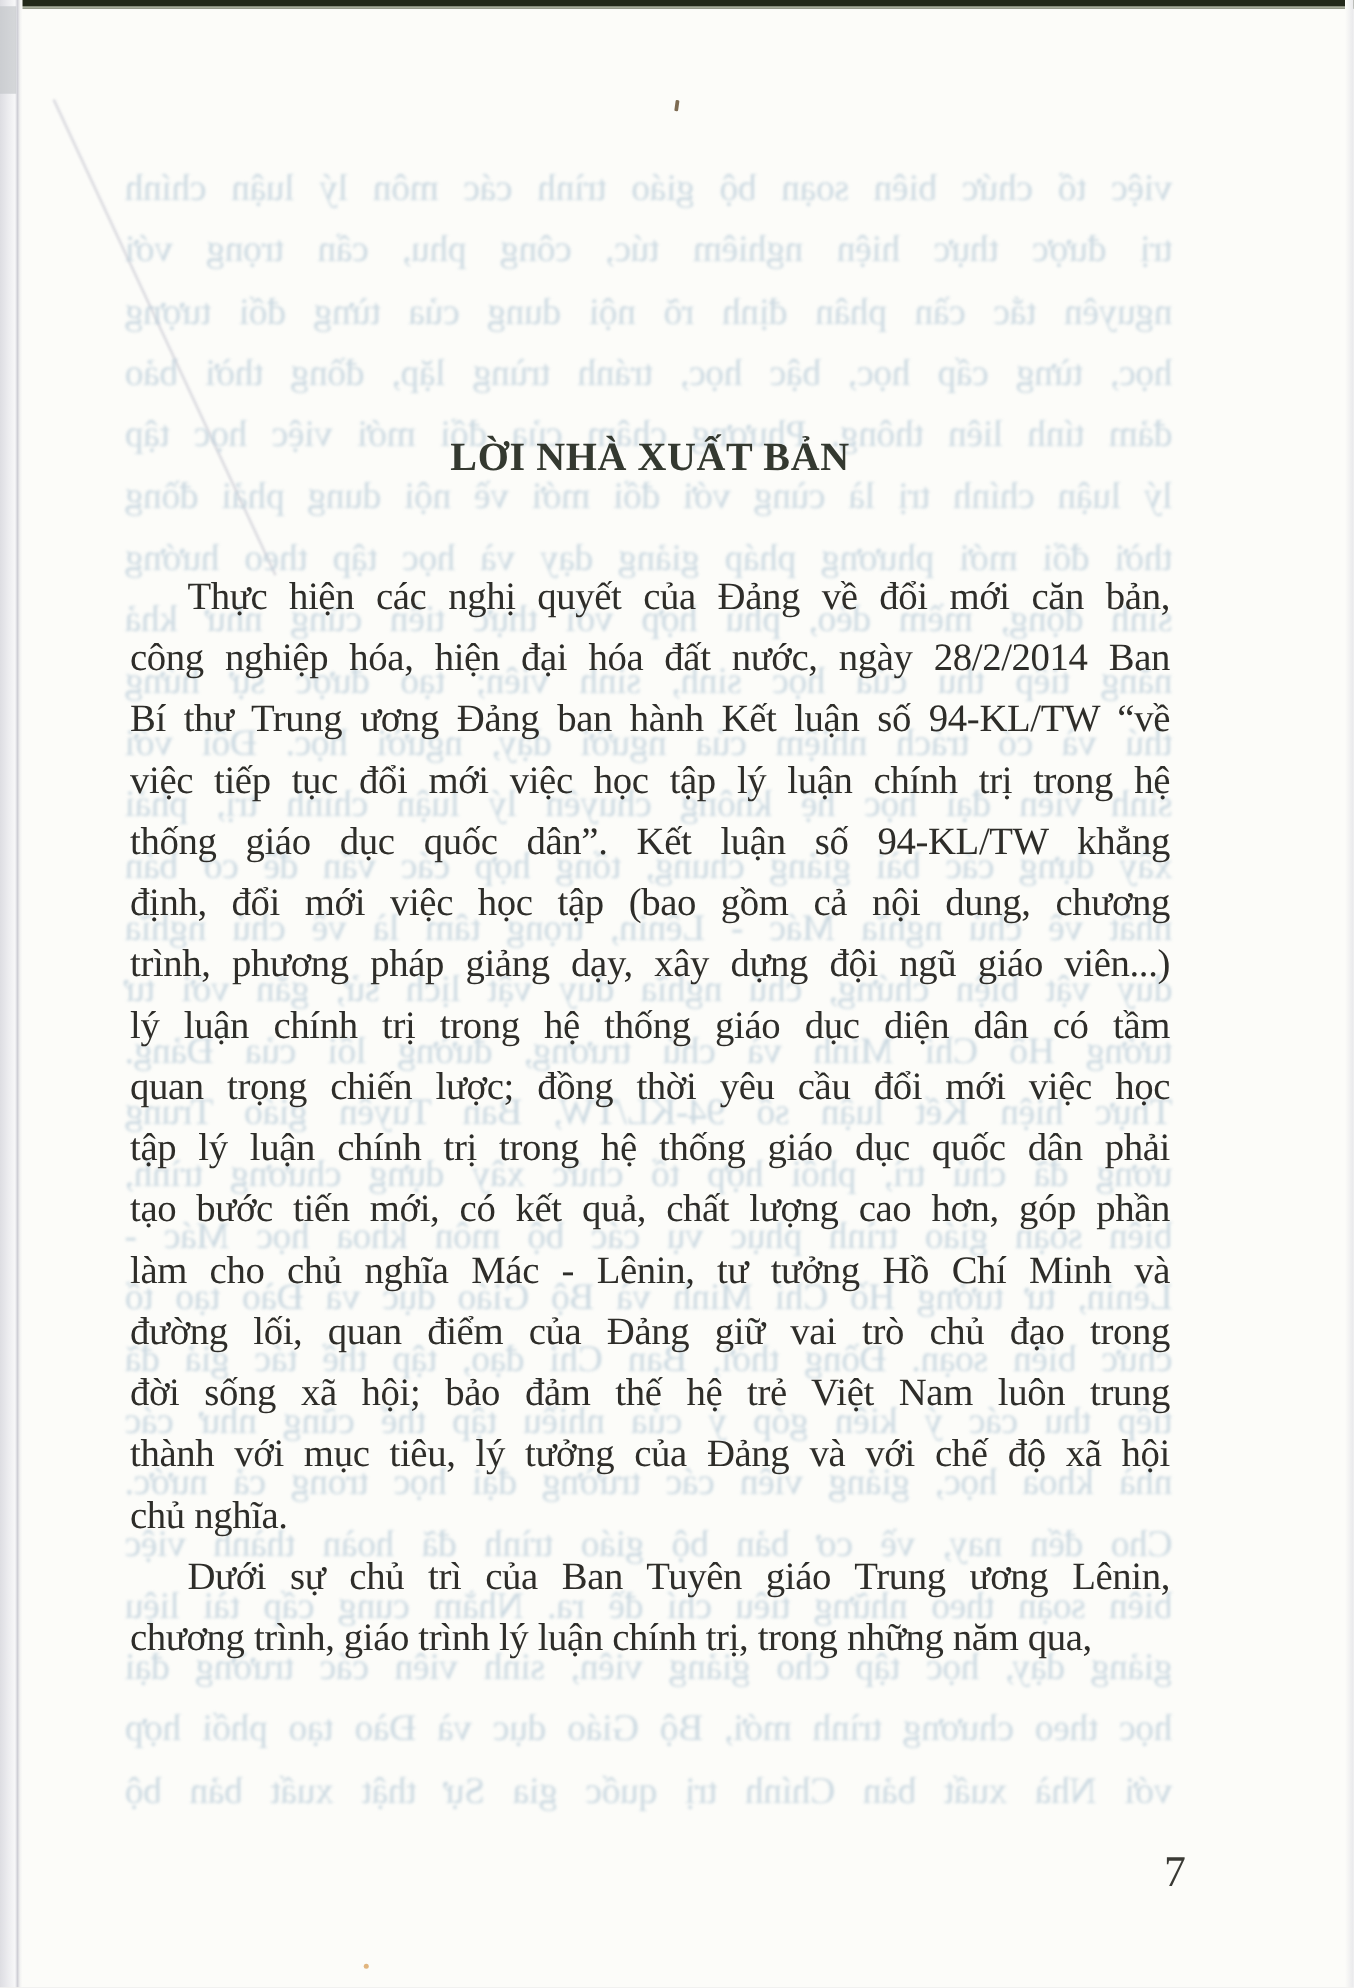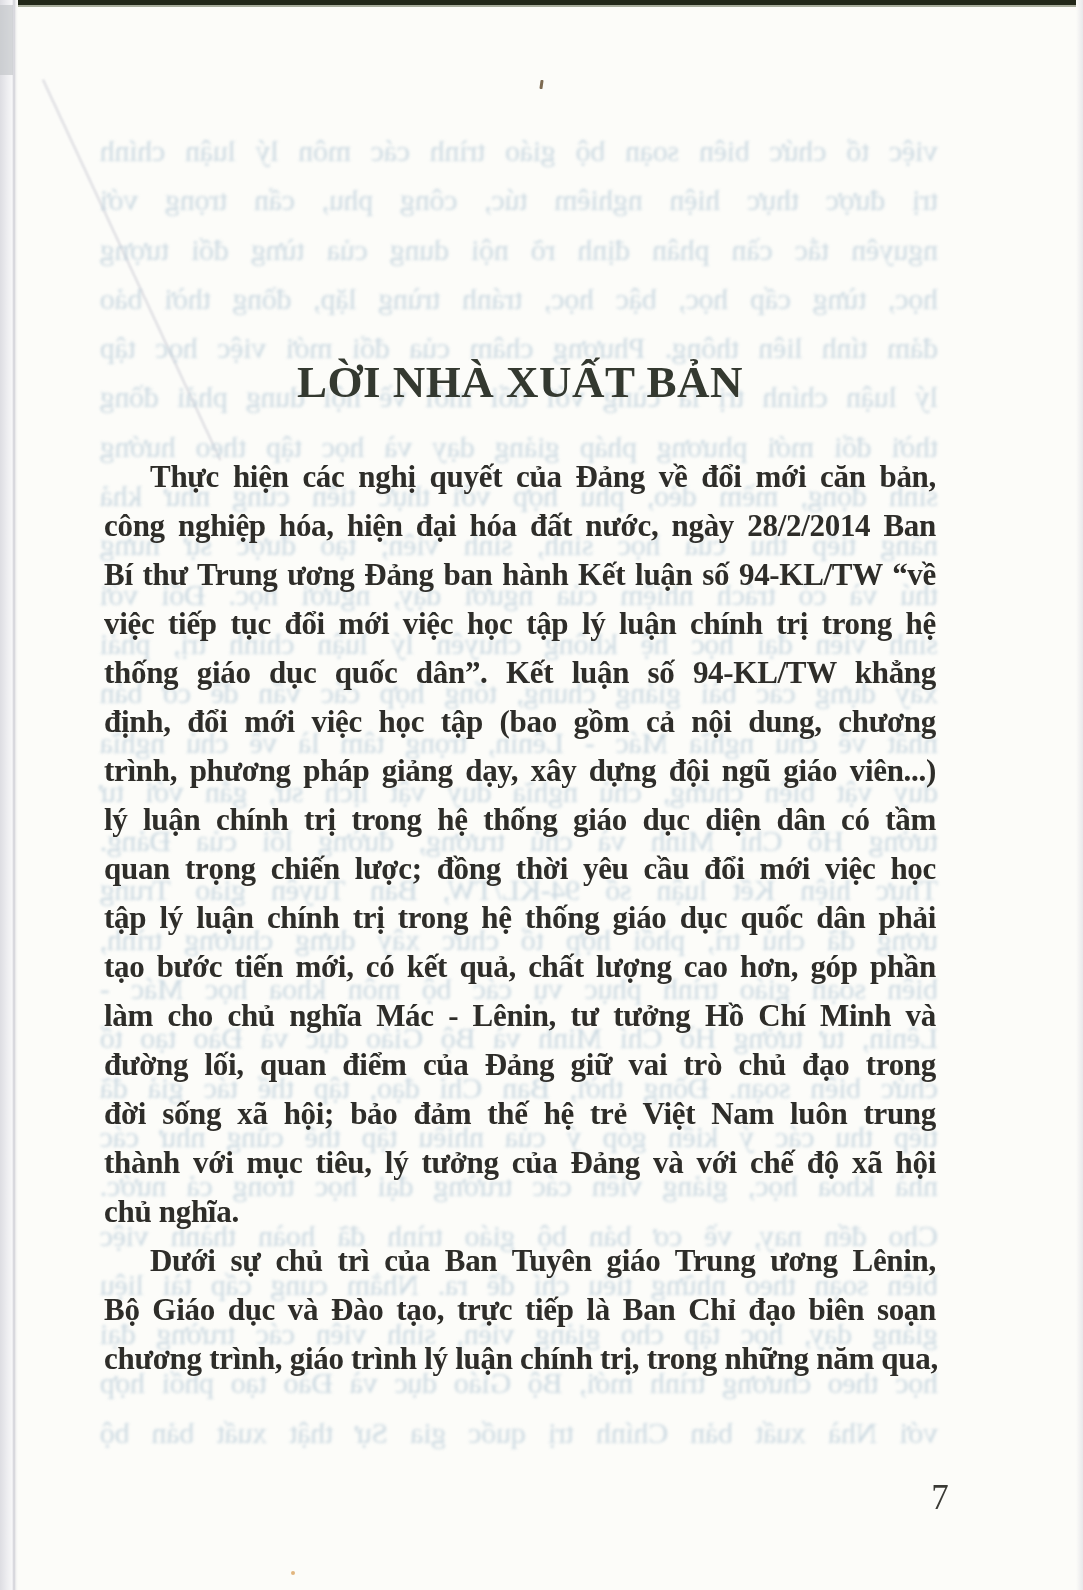--- a/index.html
+++ b/index.html
@@ -28,27 +28,27 @@
     color:#bfd0db; opacity:.8;
   }
   .gline {
     height:49.3px; line-height:49.3px; font-size:30px; letter-spacing:-0.3px;
     text-align:justify; text-align-last:justify; overflow:visible; white-space:nowrap;
   }
 
   
   .title {
     position:absolute; left:104px; top:326px; width:832px;
-    text-align:center; font-weight:bold; font-size:45px;
+    text-align:center; font-weight:bold; font-size:32px;
     color:#343930; letter-spacing:.5px; white-space:nowrap;
   }
   .body-text { position:absolute; left:104px; top:452px; width:832px; color:#2e2d29; }
   .line {
     height:49px; line-height:49px; font-size:31px; letter-spacing:-0.3px;
-    text-align:justify; text-align-last:justify; white-space:nowrap; overflow:visible;font-weight:bold;
+    text-align:justify; text-align-last:justify; white-space:nowrap; overflow:visible;
   }
   .line.indent { text-indent:46px; }
   .line.last   { text-align-last:left; }
   .page-number {
     position:absolute; left:916px; top:1478px; width:48px;
     text-align:center; font-size:35px; color:#3a3a35;
   }
 </style>
 </head>
 <body>
@@ -105,18 +105,17 @@
       <div class="line">lý luận chính trị trong hệ thống giáo dục diện dân có tầm</div>
       <div class="line">quan trọng chiến lược; đồng thời yêu cầu đổi mới việc học</div>
       <div class="line">tập lý luận chính trị trong hệ thống giáo dục quốc dân phải</div>
       <div class="line">tạo bước tiến mới, có kết quả, chất lượng cao hơn, góp phần</div>
       <div class="line">làm cho chủ nghĩa Mác - Lênin, tư tưởng Hồ Chí Minh và</div>
       <div class="line">đường lối, quan điểm của Đảng giữ vai trò chủ đạo trong</div>
       <div class="line">đời sống xã hội; bảo đảm thế hệ trẻ Việt Nam luôn trung</div>
       <div class="line">thành với mục tiêu, lý tưởng của Đảng và với chế độ xã hội</div>
       <div class="line last">chủ nghĩa.</div>
       <div class="line indent">Dưới sự chủ trì của Ban Tuyên giáo Trung ương Lênin,</div>
-      <div class="line">Bộ Giáo dục và Đào tạo, trực tiếp là Ban Chỉ đạo biên soạn</div>
       <div class="line last">chương trình, giáo trình lý luận chính trị, trong những năm qua,</div>
     </div>
 
   <div class="page-number">7</div>
 </div>
 
 </body></html>

